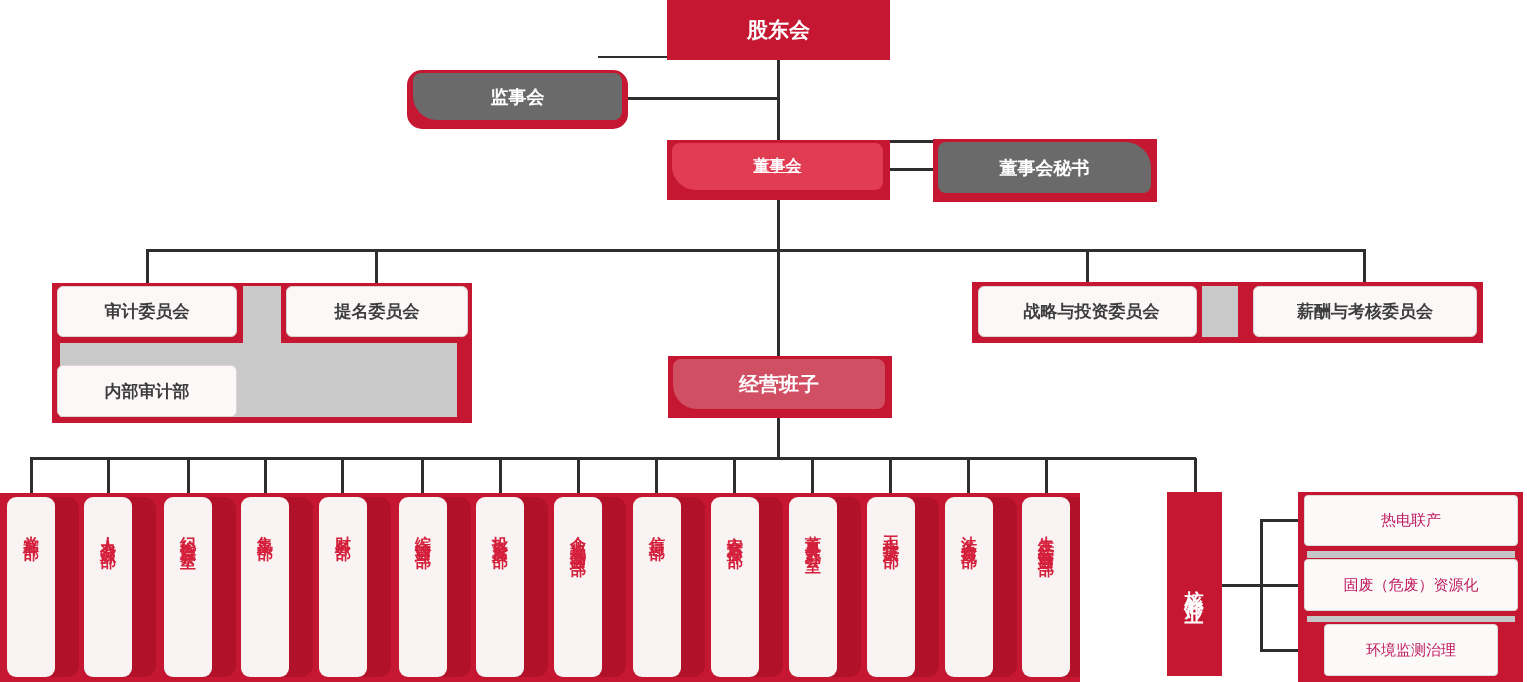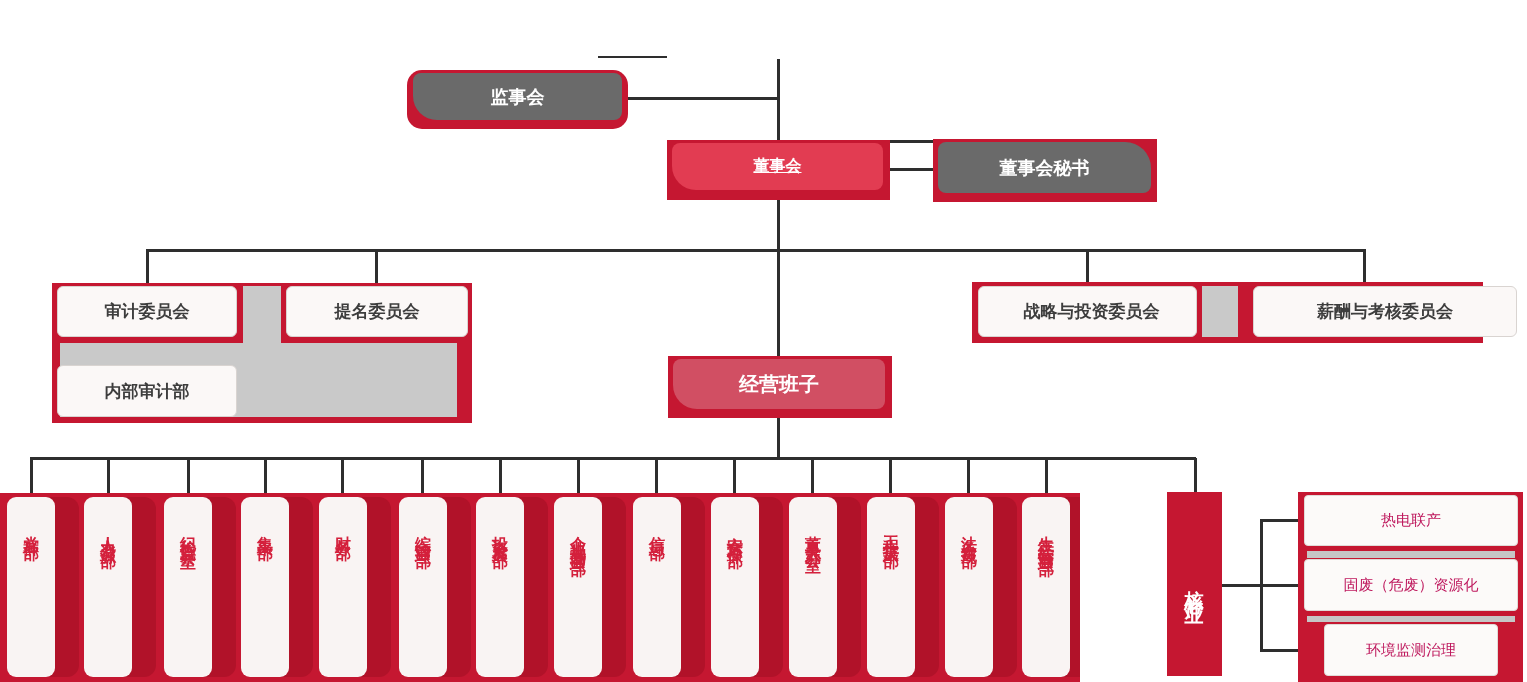--- a/index.html
+++ b/index.html
@@ -81,20 +81,23 @@
   <div class="ln" style="left:889px;top:458px;width:3px;height:36px;"></div>
   <div class="ln" style="left:967px;top:458px;width:3px;height:36px;"></div>
   <div class="ln" style="left:1045px;top:458px;width:3px;height:36px;"></div>
   <div class="ln" style="left:1194px;top:458px;width:3px;height:34px;"></div>
 
   <div class="ln" style="left:1221px;top:584px;width:83px;height:3px;"></div>
   <div class="ln" style="left:1260px;top:519px;width:3px;height:133px;"></div>
   <div class="ln" style="left:1261px;top:519px;width:43px;height:3px;"></div>
   <div class="ln" style="left:1261px;top:649px;width:43px;height:3px;"></div>
 
+  <div class="red" style="left:667px;top:0;width:223px;height:60px;display:flex;align-items:center;justify-content:center;">
+    <span class="wtxt" style="font-size:21px;">股东会</span>
+  </div>
 
   <div class="red" style="left:407px;top:70px;width:221px;height:59px;border-radius:15px;">
     <div class="inner gray" style="left:6px;top:3px;width:209px;height:47px;border-radius:8px 8px 8px 24px;">
       <span class="wtxt" style="font-size:18px;">监事会</span>
     </div>
   </div>
 
   <div class="red" style="left:667px;top:140px;width:223px;height:60px;">
     <div class="inner pink" style="left:5px;top:3px;width:211px;height:47px;border-radius:8px 8px 8px 24px;">
       <span class="wtxt" style="font-size:16px;text-decoration:underline;">董事会</span>
@@ -120,21 +123,21 @@
   <div class="wnode" style="left:57px;top:365px;width:180px;height:52px;">
     <span>内部审计部</span>
   </div>
 
   <div class="red" style="left:972px;top:282px;width:511px;height:61px;">
     <div class="gpatch" style="left:230px;top:4px;width:36px;height:51px;"></div>
   </div>
   <div class="wnode" style="left:978px;top:286px;width:219px;height:51px;padding-left:8px;">
     <span>战略与投资委员会</span>
   </div>
-  <div class="wnode" style="left:1253px;top:286px;width:264px;height:51px;">
+  <div class="wnode" style="left:1253px;top:286px;width:224px;height:51px;">
     <span>薪酬与考核委员会</span>
   </div>
 
   <div class="red" style="left:668px;top:356px;width:224px;height:62px;">
     <div class="inner rose" style="left:5px;top:3px;width:212px;height:50px;border-radius:8px 8px 8px 24px;">
       <span class="wtxt" style="font-size:20px;">经营班子</span>
     </div>
   </div>
 
   <div class="dept-wrap">

